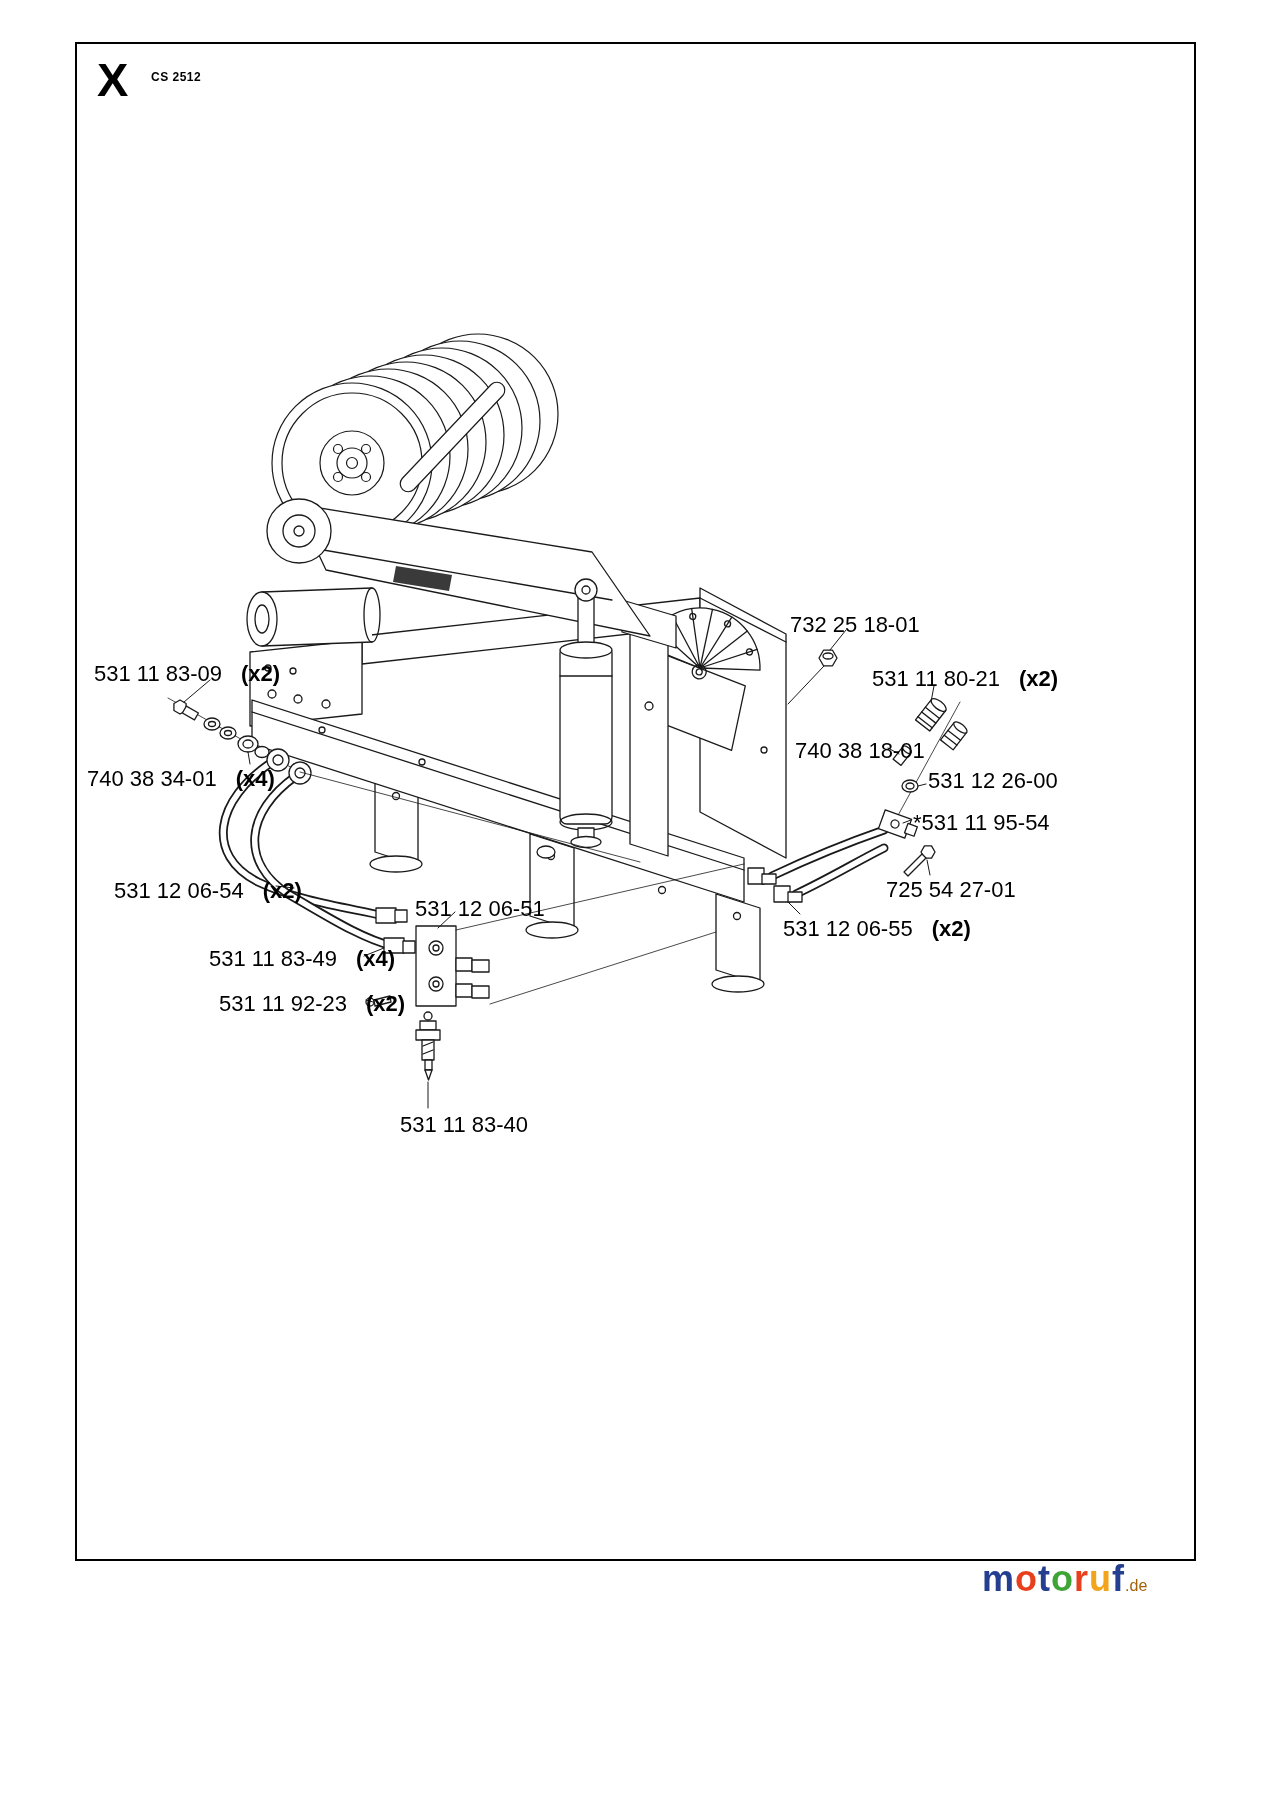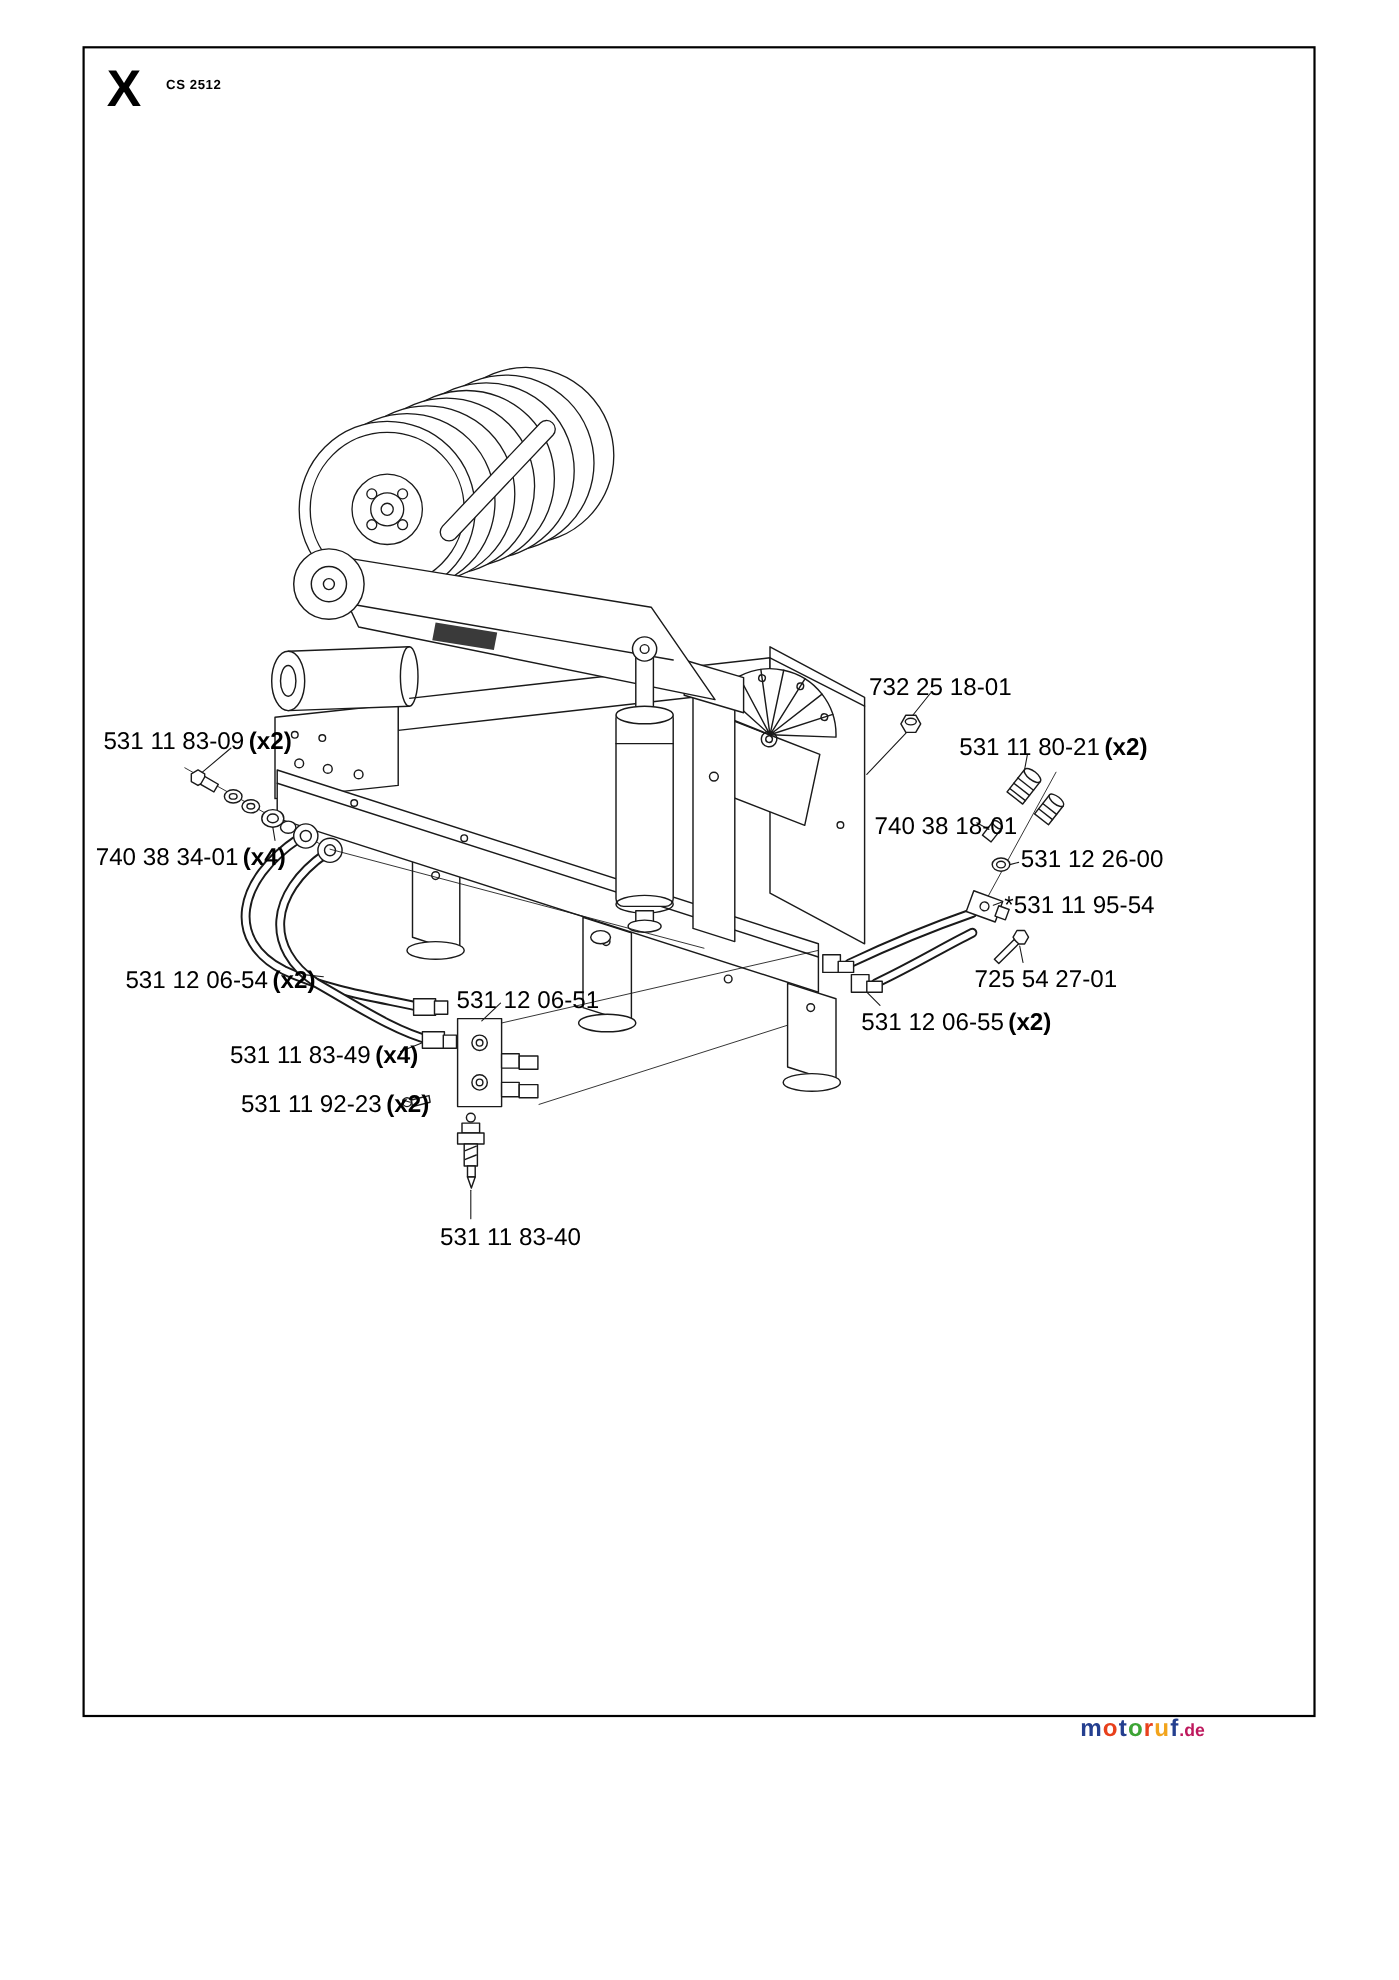--- a/index.html
+++ b/index.html
@@ -18,28 +18,28 @@
     font-size:47px; font-weight:bold; line-height:1;
   }
   .model-code {
     position:absolute; left:151px; top:70px;
     font-size:12px; font-weight:bold; letter-spacing:0.5px;
   }
   svg.diagram { position:absolute; left:0; top:0; }
   .part-label {
     position:absolute; font-size:22px; white-space:nowrap; line-height:1.2;
   }
-  .part-label .qty { font-weight:bold; margin-left:4px; }
+  .part-label .qty { font-weight:bold; margin-left:19px; }
   .part-label .qty:empty { margin-left:0; }
   .logo {
     position:absolute; top:1558px; left:982px;
     display:flex; align-items:baseline;
   }
-  .logo .word { font-size:22px; font-weight:bold; letter-spacing:1px; }
-  .logo .tld { font-size:16px; font-weight:bold; color:#be185d; }
+  .logo .word { font-size:36px; font-weight:bold; letter-spacing:1px; }
+  .logo .tld { font-size:16px; font-weight:normal; color:#a16207; }
 </style>
 </head>
 <body>
 
 <div class="sheet-border"></div>
 <div class="section-letter">X</div>
 <div class="model-code">CS 2512</div>
 
 <svg class="diagram" width="1272" height="1800" viewBox="0 0 1272 1800">
   <g stroke="#1a1a1a" stroke-width="1.3" fill="none" stroke-linejoin="round" stroke-linecap="round">

